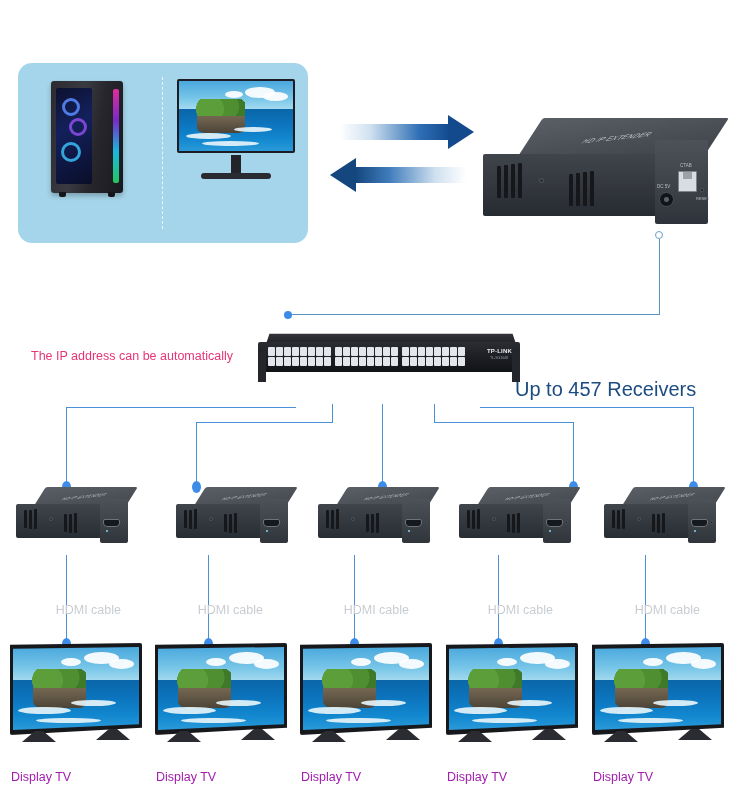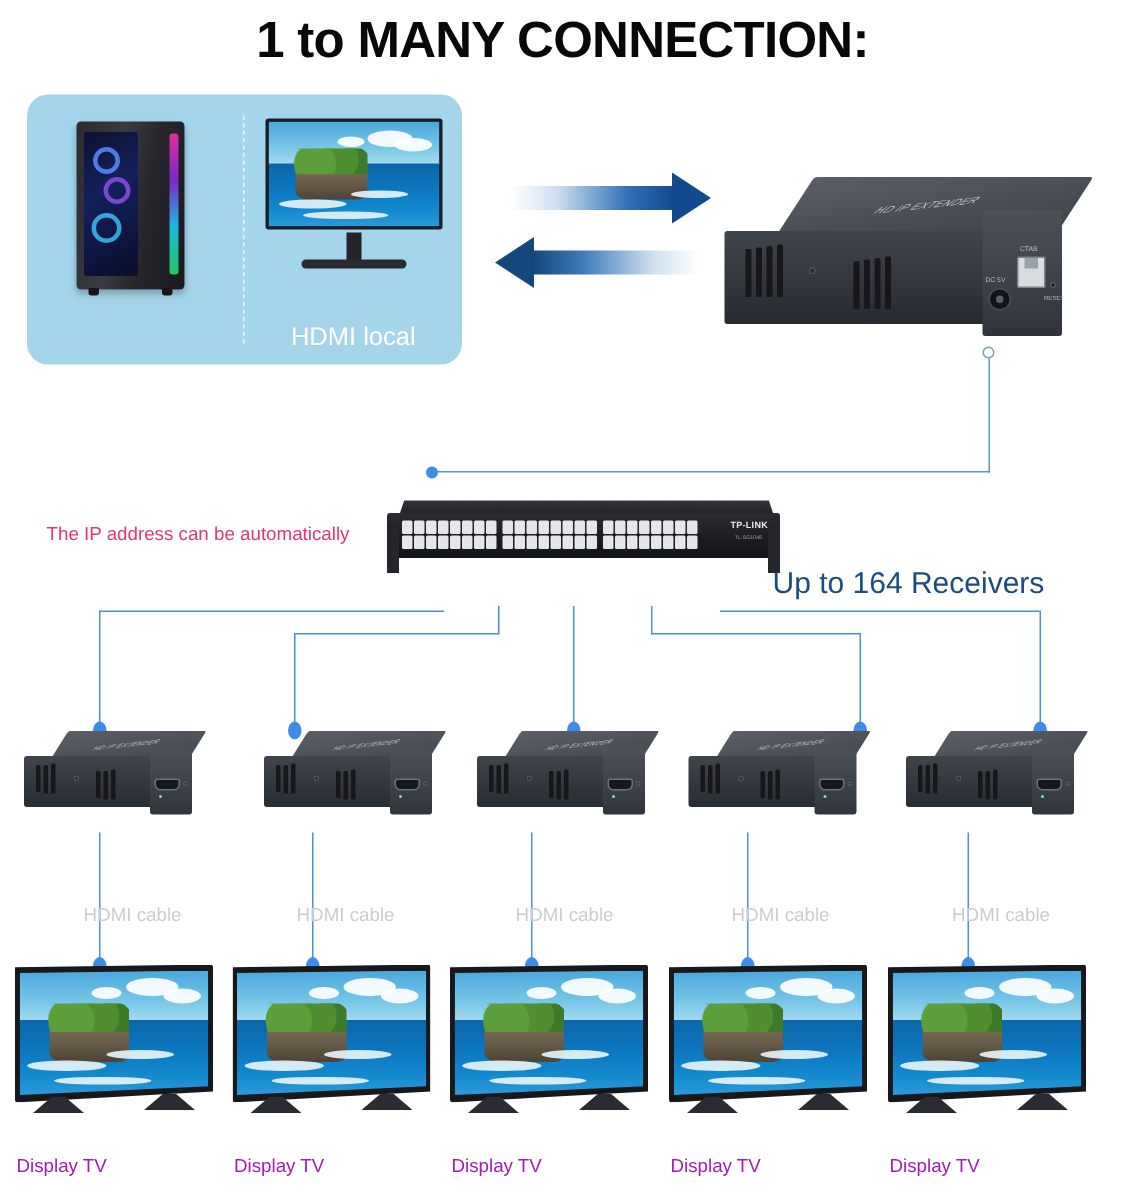--- a/index.html
+++ b/index.html
@@ -199,21 +199,20 @@
     background:#2a2c31; clip-path: polygon(38% 0, 62% 0, 100% 100%, 0 100%); }
 
   
   .receiver { position:absolute; width:115px; height:62px; }
 </style>
 </head>
 <body>
 
 <div id="stage">
 
-  <div class="title">1 to MANY CONNECTION:</div>
 
   <div class="src-panel">
     <div class="src-divider"></div>
 
     <div class="src-cell left">
       <div class="pc">
         <div class="pc-body"></div>
         <div class="pc-glass">
           <div class="fan f1"></div>
             <div class="fan f2"></div>
@@ -238,21 +237,20 @@
             <div class="sc-veg"></div>
             <div class="sc-foam" style="left:6%;top:74%;width:40%;height:9%;"></div>
             <div class="sc-foam" style="left:48%;top:66%;width:34%;height:7%;"></div>
             <div class="sc-foam" style="left:20%;top:86%;width:50%;height:7%;"></div>
           </div>
         </div>
         <div class="mon-neck"></div>
         <div class="mon-base"></div>
       </div>
       <div class="src-label">
-        <div>HDMI local</div>
       </div>
     </div>
   </div>
 
   <div class="arrow right" style="left:340px; top:115px; width:134px; height:34px;">
     <div class="arrow-shaft"></div>
       <div class="arrow-head"></div>
   </div>
   <div class="arrow left" style="left:330px; top:158px; width:134px; height:34px;">
     <div class="arrow-shaft"></div>
@@ -410,21 +408,21 @@
       <div class="sw-brand">TP-LINK</div>
       <div class="sw-model">TL-SG1048</div>
     </div>
   </div>
 
   <div class="dhcp-note">
     <div>The IP address can be automatically</div>
   </div>
 
 
-  <div class="receivers-label">Up to 164 Receivers</div>
+  <div class="receivers-label">Up to 457 Receivers</div>
 
   <div class="ln h" style="left:66px;  top:407px; width:230px;"></div>
   <div class="ln v" style="left:66px;  top:407px; height:78px;"></div>
   <div class="dot" style="left:62px;  top:481px;"></div>
 
   <div class="ln h" style="left:196px; top:422px; width:136px;"></div>
   <div class="ln v" style="left:332px; top:404px; height:19px;"></div>
   <div class="ln v" style="left:196px; top:422px; height:63px;"></div>
   <div class="dot" style="left:192px; top:481px;"></div>
 

